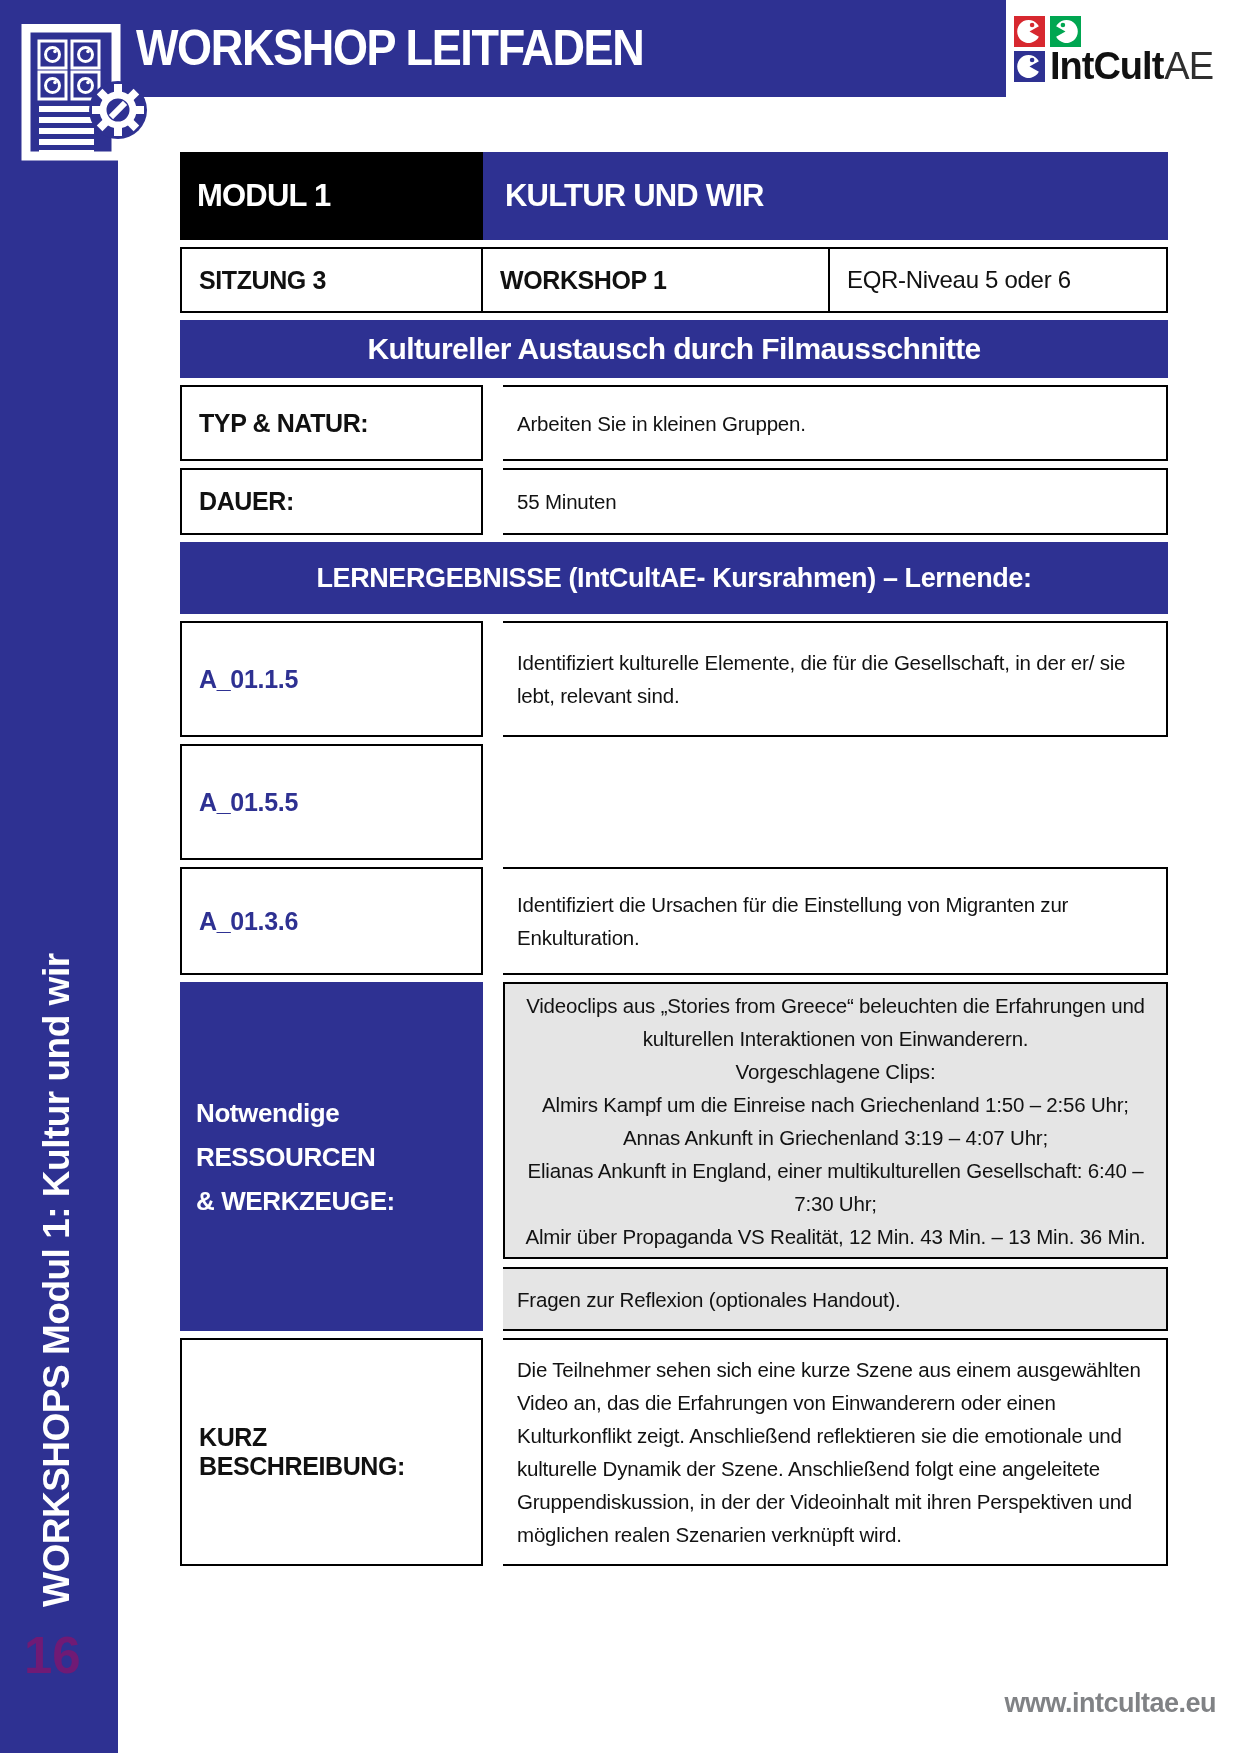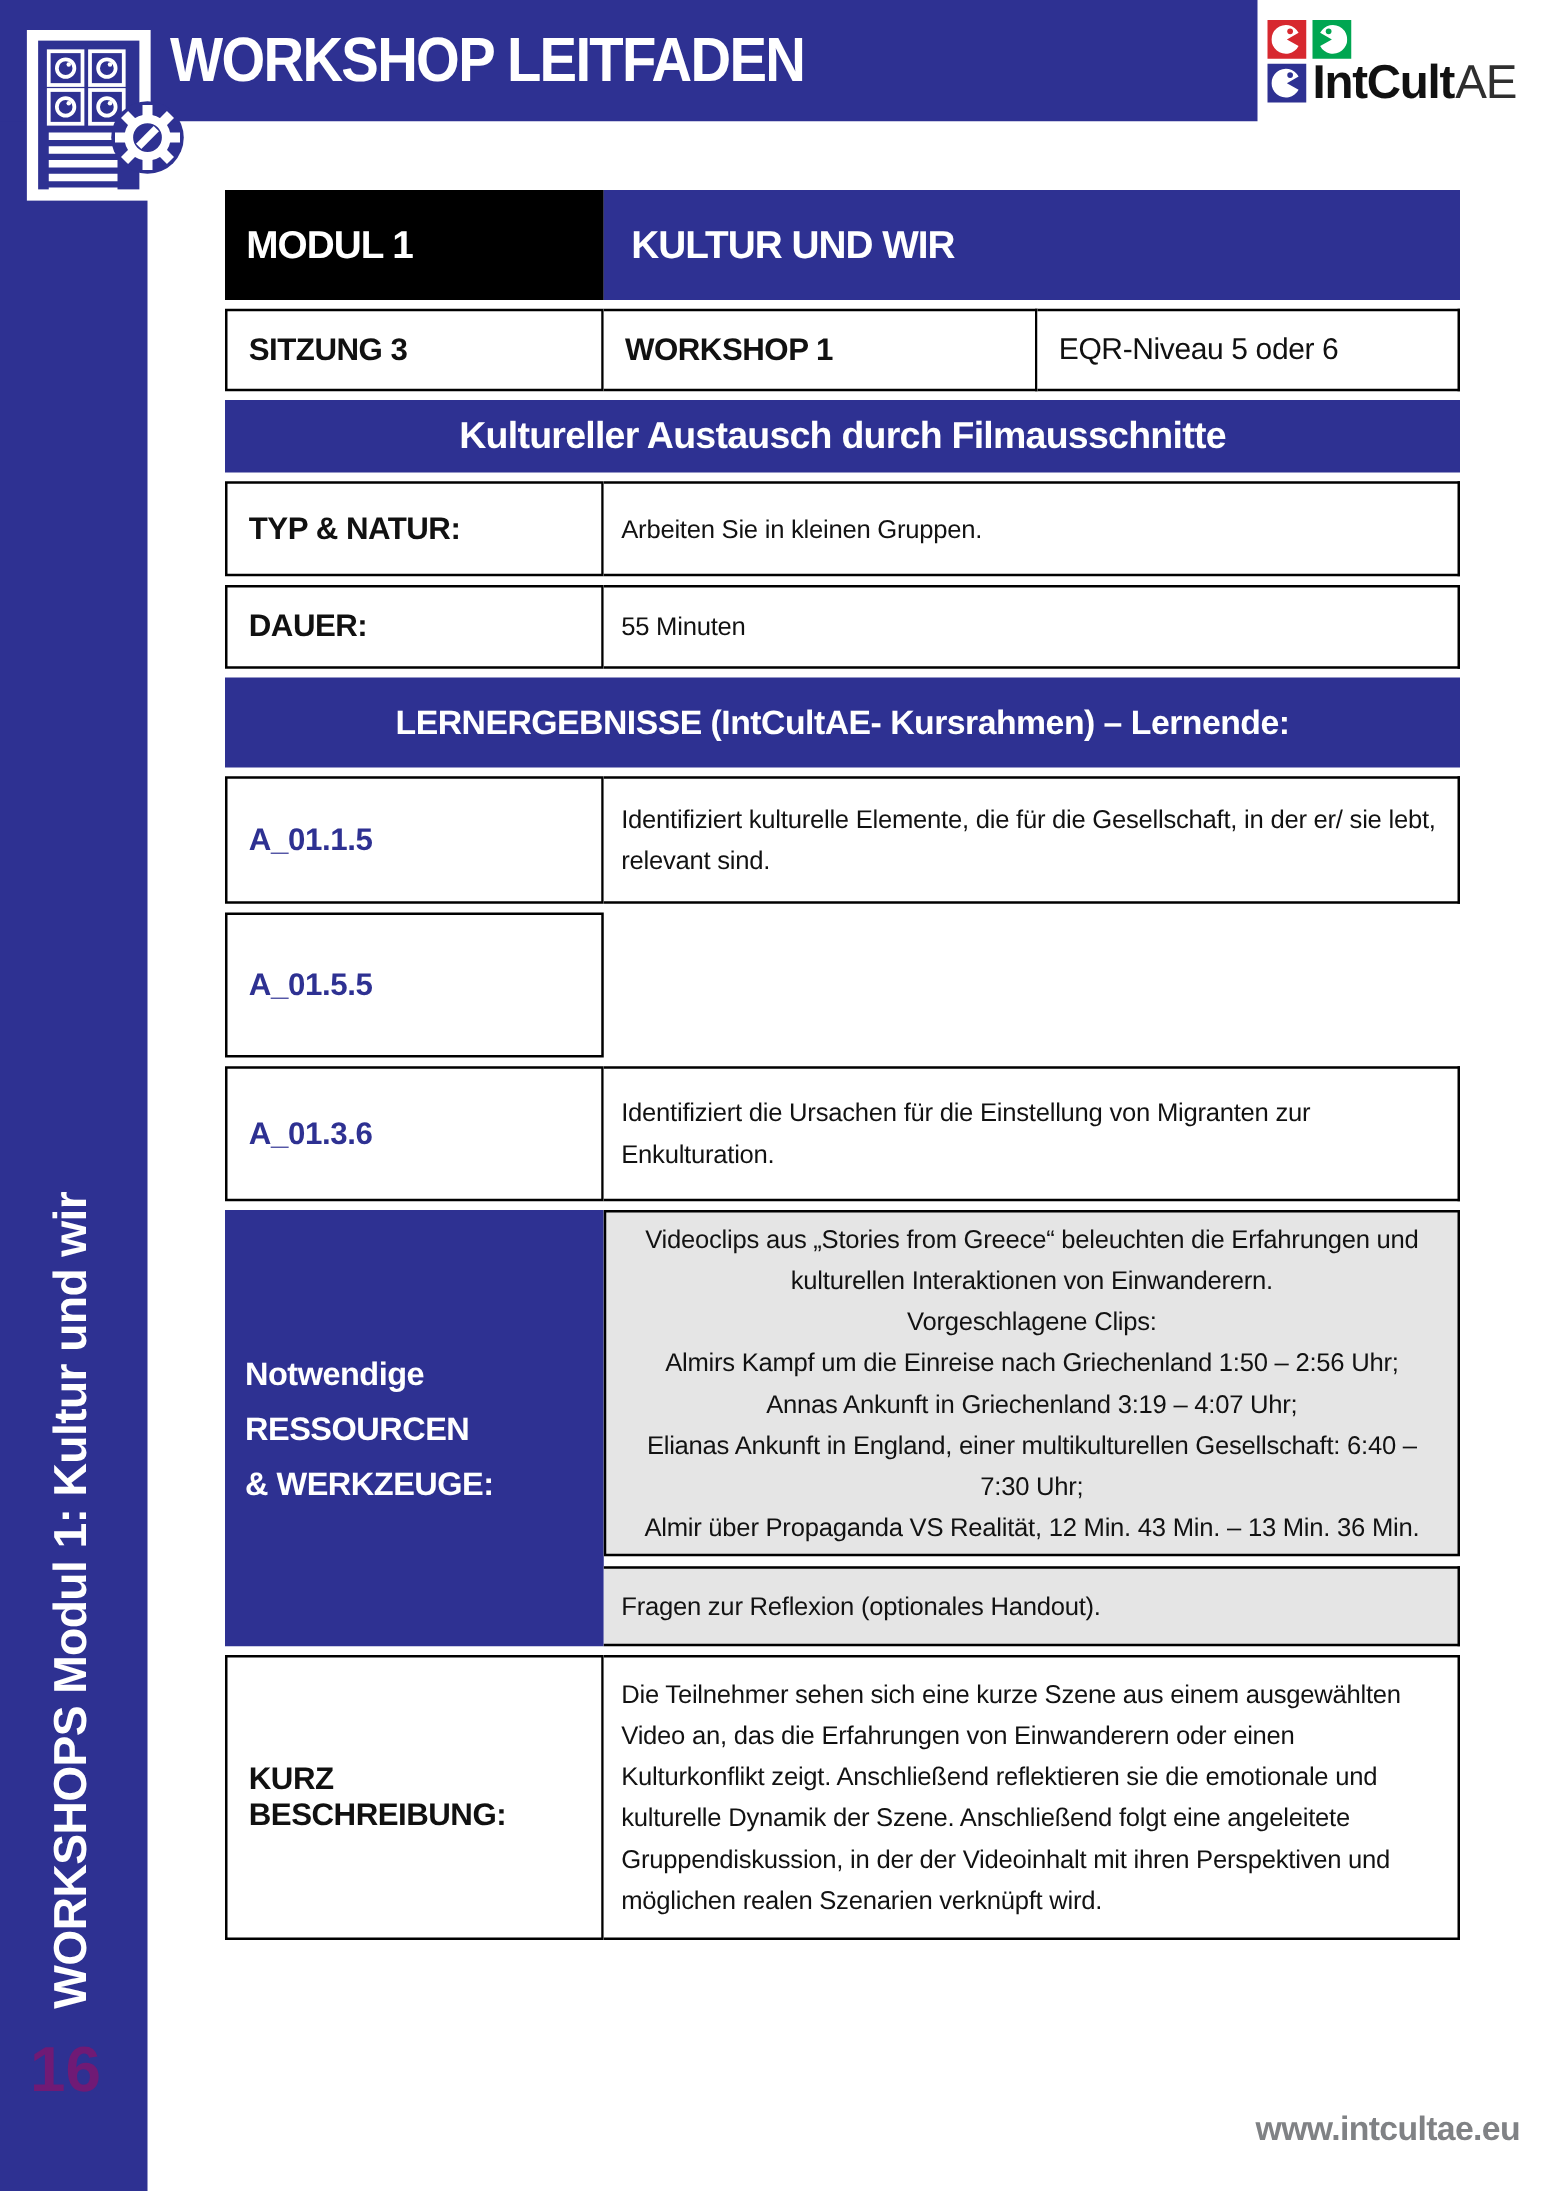--- a/index.html
+++ b/index.html
@@ -42,21 +42,21 @@
   .black{background:#000000;color:#fff;}
   .lav{background:#e5e5e5;text-align:center;}
   .f-big{font-size:31px;font-weight:bold;letter-spacing:-.8px;}
   .f-banner{font-size:30px;font-weight:bold;letter-spacing:-.6px;}
   .f-label{font-size:25px;font-weight:bold;letter-spacing:-.4px;}
   .f-plain{font-size:24px;letter-spacing:-.3px;}
   .f-body{font-size:20.5px;line-height:33px;letter-spacing:-.2px;color:#121212;}
   .code{color:#2e3192;font-size:25px;font-weight:bold;letter-spacing:-.3px;}
   .center{justify-content:center;text-align:center;}
   .pl{padding-left:17px;}
-  .pad{padding:8px 14px;}
+  .pad{padding:8px 14px;margin-left:20px;}
   .preline{white-space:pre-line;}
   .res-label{justify-content:center;padding-left:16px;font-size:26px;font-weight:bold;
              line-height:44px;letter-spacing:-.4px;align-items:flex-start;flex-direction:column;}
   .rescol{display:flex;flex-direction:column;flex:1;gap:8px;}
 </style>
 </head>
 <body>
 
 <div class="page">
 
@@ -178,21 +178,21 @@
 
     <div class="row" style="height:67px">
       <div class="c col1 bordered f-label pl">DAUER:</div>
       <div class="c grow bordered f-body pad">55 Minuten</div>
     </div>
 
     <div class="row" style="height:72px">
       <div class="c grow blue center" style="font-size:27px;font-weight:bold;letter-spacing:-.4px">LERNERGEBNISSE (IntCultAE- Kursrahmen) – Lernende:</div>
     </div>
 
-    <div class="row" style="height:102px">
+    <div class="row" style="height:116px">
       <div class="c col1 bordered code pl">A_01.1.5</div>
       <div class="c grow bordered f-body pad">Identifiziert kulturelle Elemente, die für die Gesellschaft, in der er/ sie lebt, relevant sind.</div>
     </div>
 
     <div class="row" style="height:116px">
       <div class="c col1 bordered code pl">A_01.5.5</div>
     </div>
 
     <div class="row" style="height:108px">
       <div class="c col1 bordered code pl">A_01.3.6</div>

